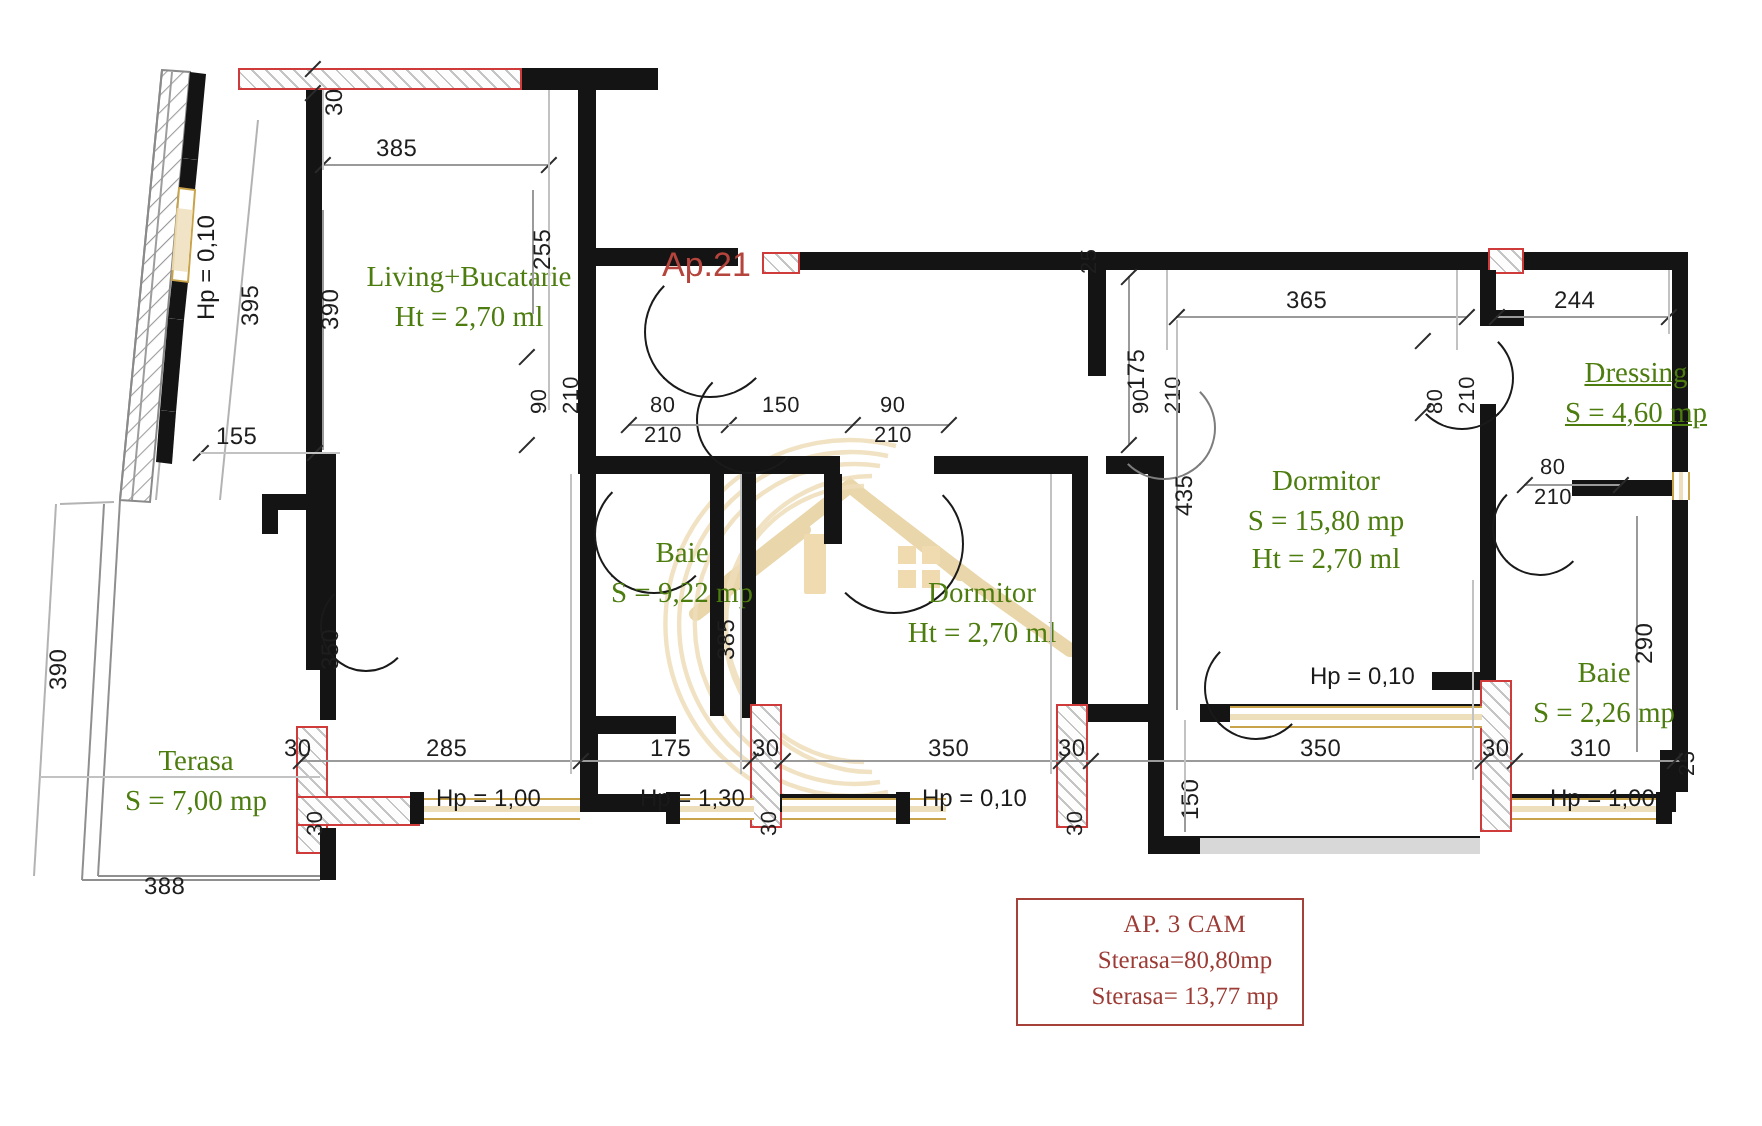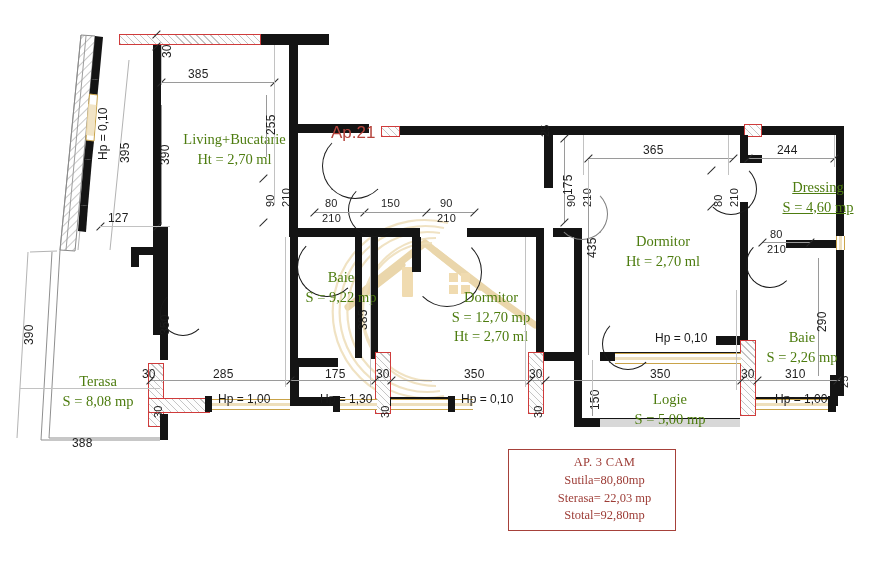--- a/index.html
+++ b/index.html
@@ -346,47 +346,43 @@
   </div>
 
 
   <div class="rlabel" style="left:300px; top:268px; width:82px;">
     <span class="nm">Baie</span>
     <span class="nm">S = 9,22 mp</span>
   </div>
 
   <div class="rlabel" style="left:435px; top:288px; width:112px;">
     <span class="nm">Dormitor</span>
-    <span class="nm">S = 12,70 mp</span>
     <span class="nm">Ht = 2,70 ml</span>
   </div>
 
   <div class="rlabel" style="left:608px; top:232px; width:110px;">
     <span class="nm">Dormitor</span>
+    <span class="nm">S = 15,80 mp</span>
     <span class="nm">Ht = 2,70 ml</span>
   </div>
 
   <div class="rlabel" style="left:772px; top:178px; width:92px;text-decoration:underline;">
     <span class="nm">Dressing</span>
     <span class="nm">S = 4,60 mp</span>
   </div>
 
   <div class="rlabel" style="left:760px; top:328px; width:84px;">
     <span class="nm">Baie</span>
     <span class="nm">S = 2,26 mp</span>
   </div>
 
-  <div class="rlabel" style="left:622px; top:390px; width:96px;">
-    <span class="nm">Logie</span>
-    <span class="nm">S = 5,00 mp</span>
-  </div>
 
   <div class="rlabel" style="left:50px; top:372px; width:96px;">
     <span class="nm">Terasa</span>
-    <span class="nm">S = 8,08 mp</span>
+    <span class="nm">S = 7,00 mp</span>
   </div>
 
   <div class="apnum" style="left:331px; top:123px;">Ap.21</div>
 
   <div class="dimline h" style="left:161px; top:82px; width:113px;"></div>
   <div class="tick" style="left:156px; top:82px;"></div>
   <div class="tick" style="left:269px; top:82px;"></div>
   <div class="dim" style="left:188px; top:67px;">385</div>
   <div class="extline v" style="left:161px; top:45px; height:40px;"></div>
   <div class="extline v" style="left:274px; top:45px; height:160px;"></div>
@@ -399,21 +395,21 @@
 
   <div class="hp vert" style="left:96px; top:160px;">Hp = 0,10</div>
 
   <div class="dim vert" style="left:118px; top:163px;">395</div>
 
   <div class="dim vert" style="left:22px; top:345px;">390</div>
 
   <div class="dimline h" style="left:100px; top:226px; width:58px;"></div>
   <div class="tick" style="left:95px; top:226px;"></div>
   <div class="tick" style="left:152px; top:226px;"></div>
-  <div class="dim" style="left:108px; top:211px;">127</div>
+  <div class="dim" style="left:108px; top:211px;">155</div>
 
   <div class="dim" style="left:72px; top:436px;">388</div>
 
   <div class="dim vert" style="left:158px; top:335px;">350</div>
 
   <div class="dim vert" style="left:160px; top:58px;">30</div>
   <div class="tick" style="left:151px; top:34px;"></div>
   <div class="tick" style="left:151px; top:46px;"></div>
 
   <div class="dimline h" style="left:314px; top:212px; width:50px;"></div>
@@ -516,20 +512,19 @@
   <div class="extline v" style="left:370px; top:237px; height:150px;"></div>
   <div class="extline v" style="left:525px; top:237px; height:150px;"></div>
   <div class="extline v" style="left:736px; top:290px; height:100px;"></div>
   <div class="extline v" style="left:592px; top:360px; height:36px;"></div>
   <div class="extline v" style="left:583px; top:135px; height:40px;"></div>
   <div class="extline v" style="left:728px; top:135px; height:40px;"></div>
   <div class="extline v" style="left:588px; top:160px; height:30px;"></div>
   <div class="extline h" style="left:20px; top:388px; width:140px;"></div>
   <div class="extline h" style="left:100px; top:226px; width:70px;"></div>
 
-  <div id="legend" style="left:508px; top:449px; width:168px;padding-left:35px;">
+  <div id="legend" style="left:508px; top:449px; width:144px;padding-left:35px;">
     <div class="ttl">AP. 3 CAM</div>
-    <div>Sutila=80,80mp</div>
-    <div>Sterasa= 22,03 mp</div>
-    <div>Stotal=92,80mp</div>
+    <div>Sterasa=80,80mp</div>
+    <div>Sterasa= 13,77 mp</div>
   </div>
 
 </div>
 
 </body></html>

